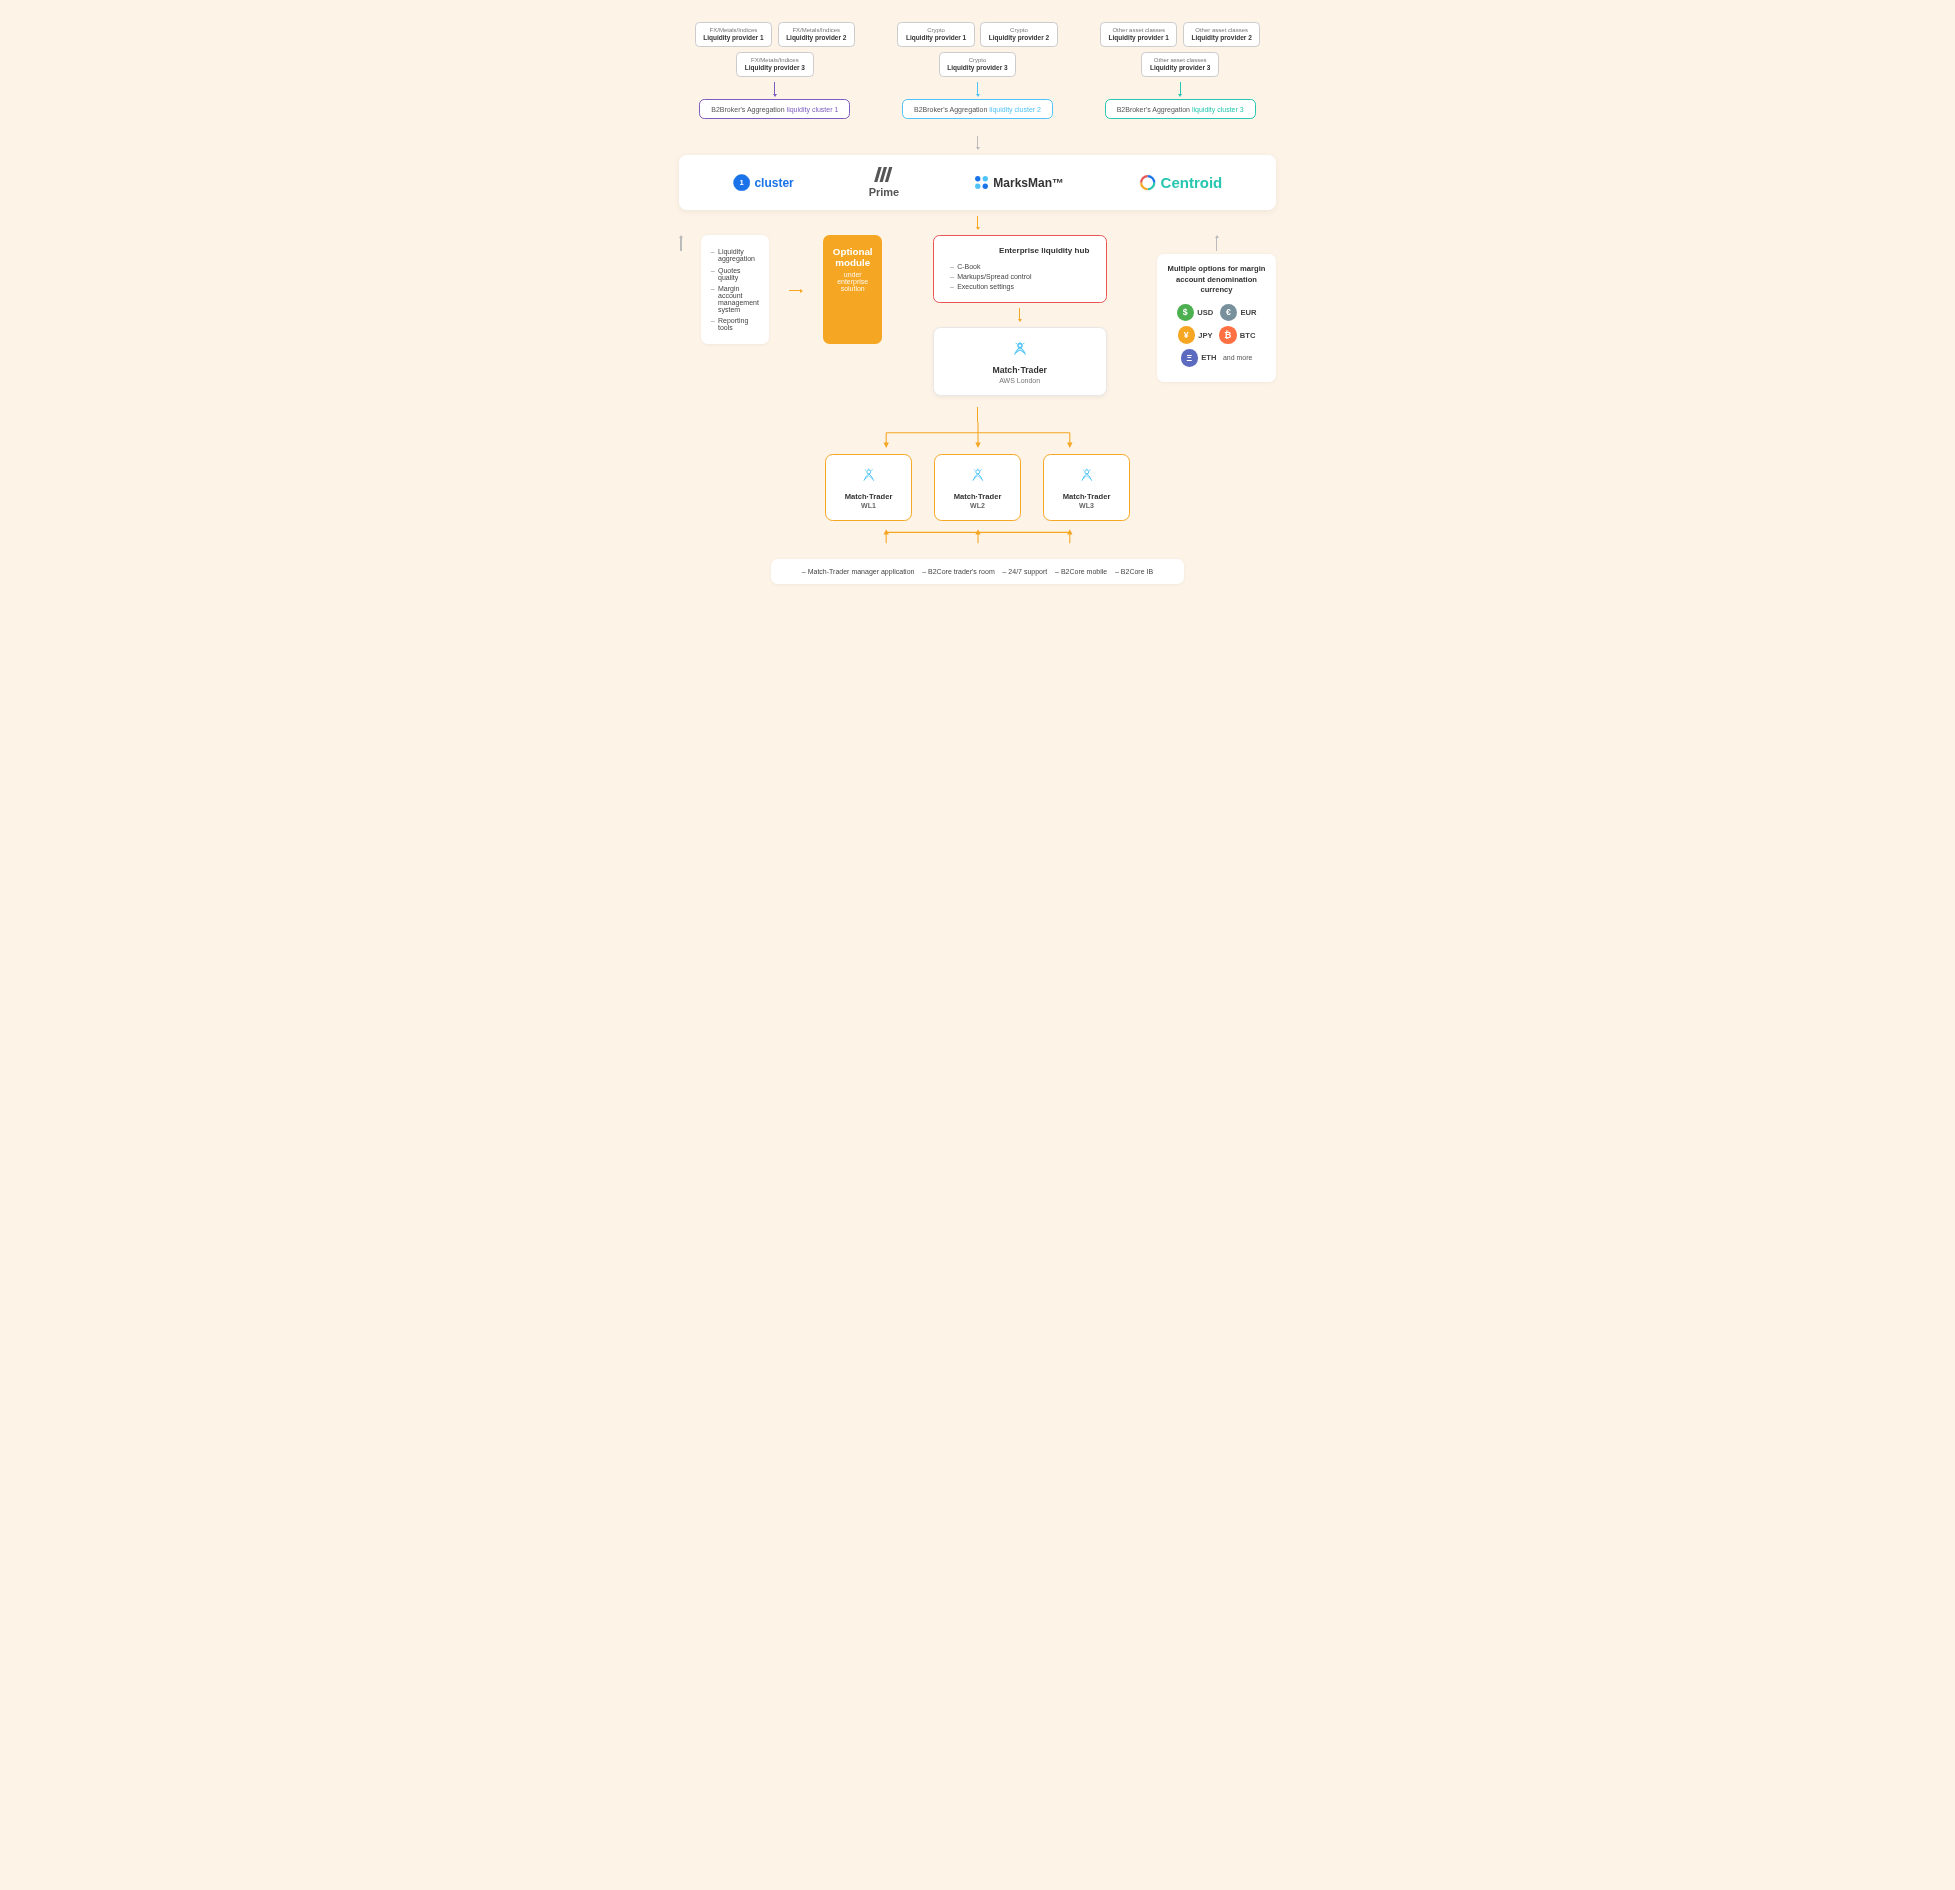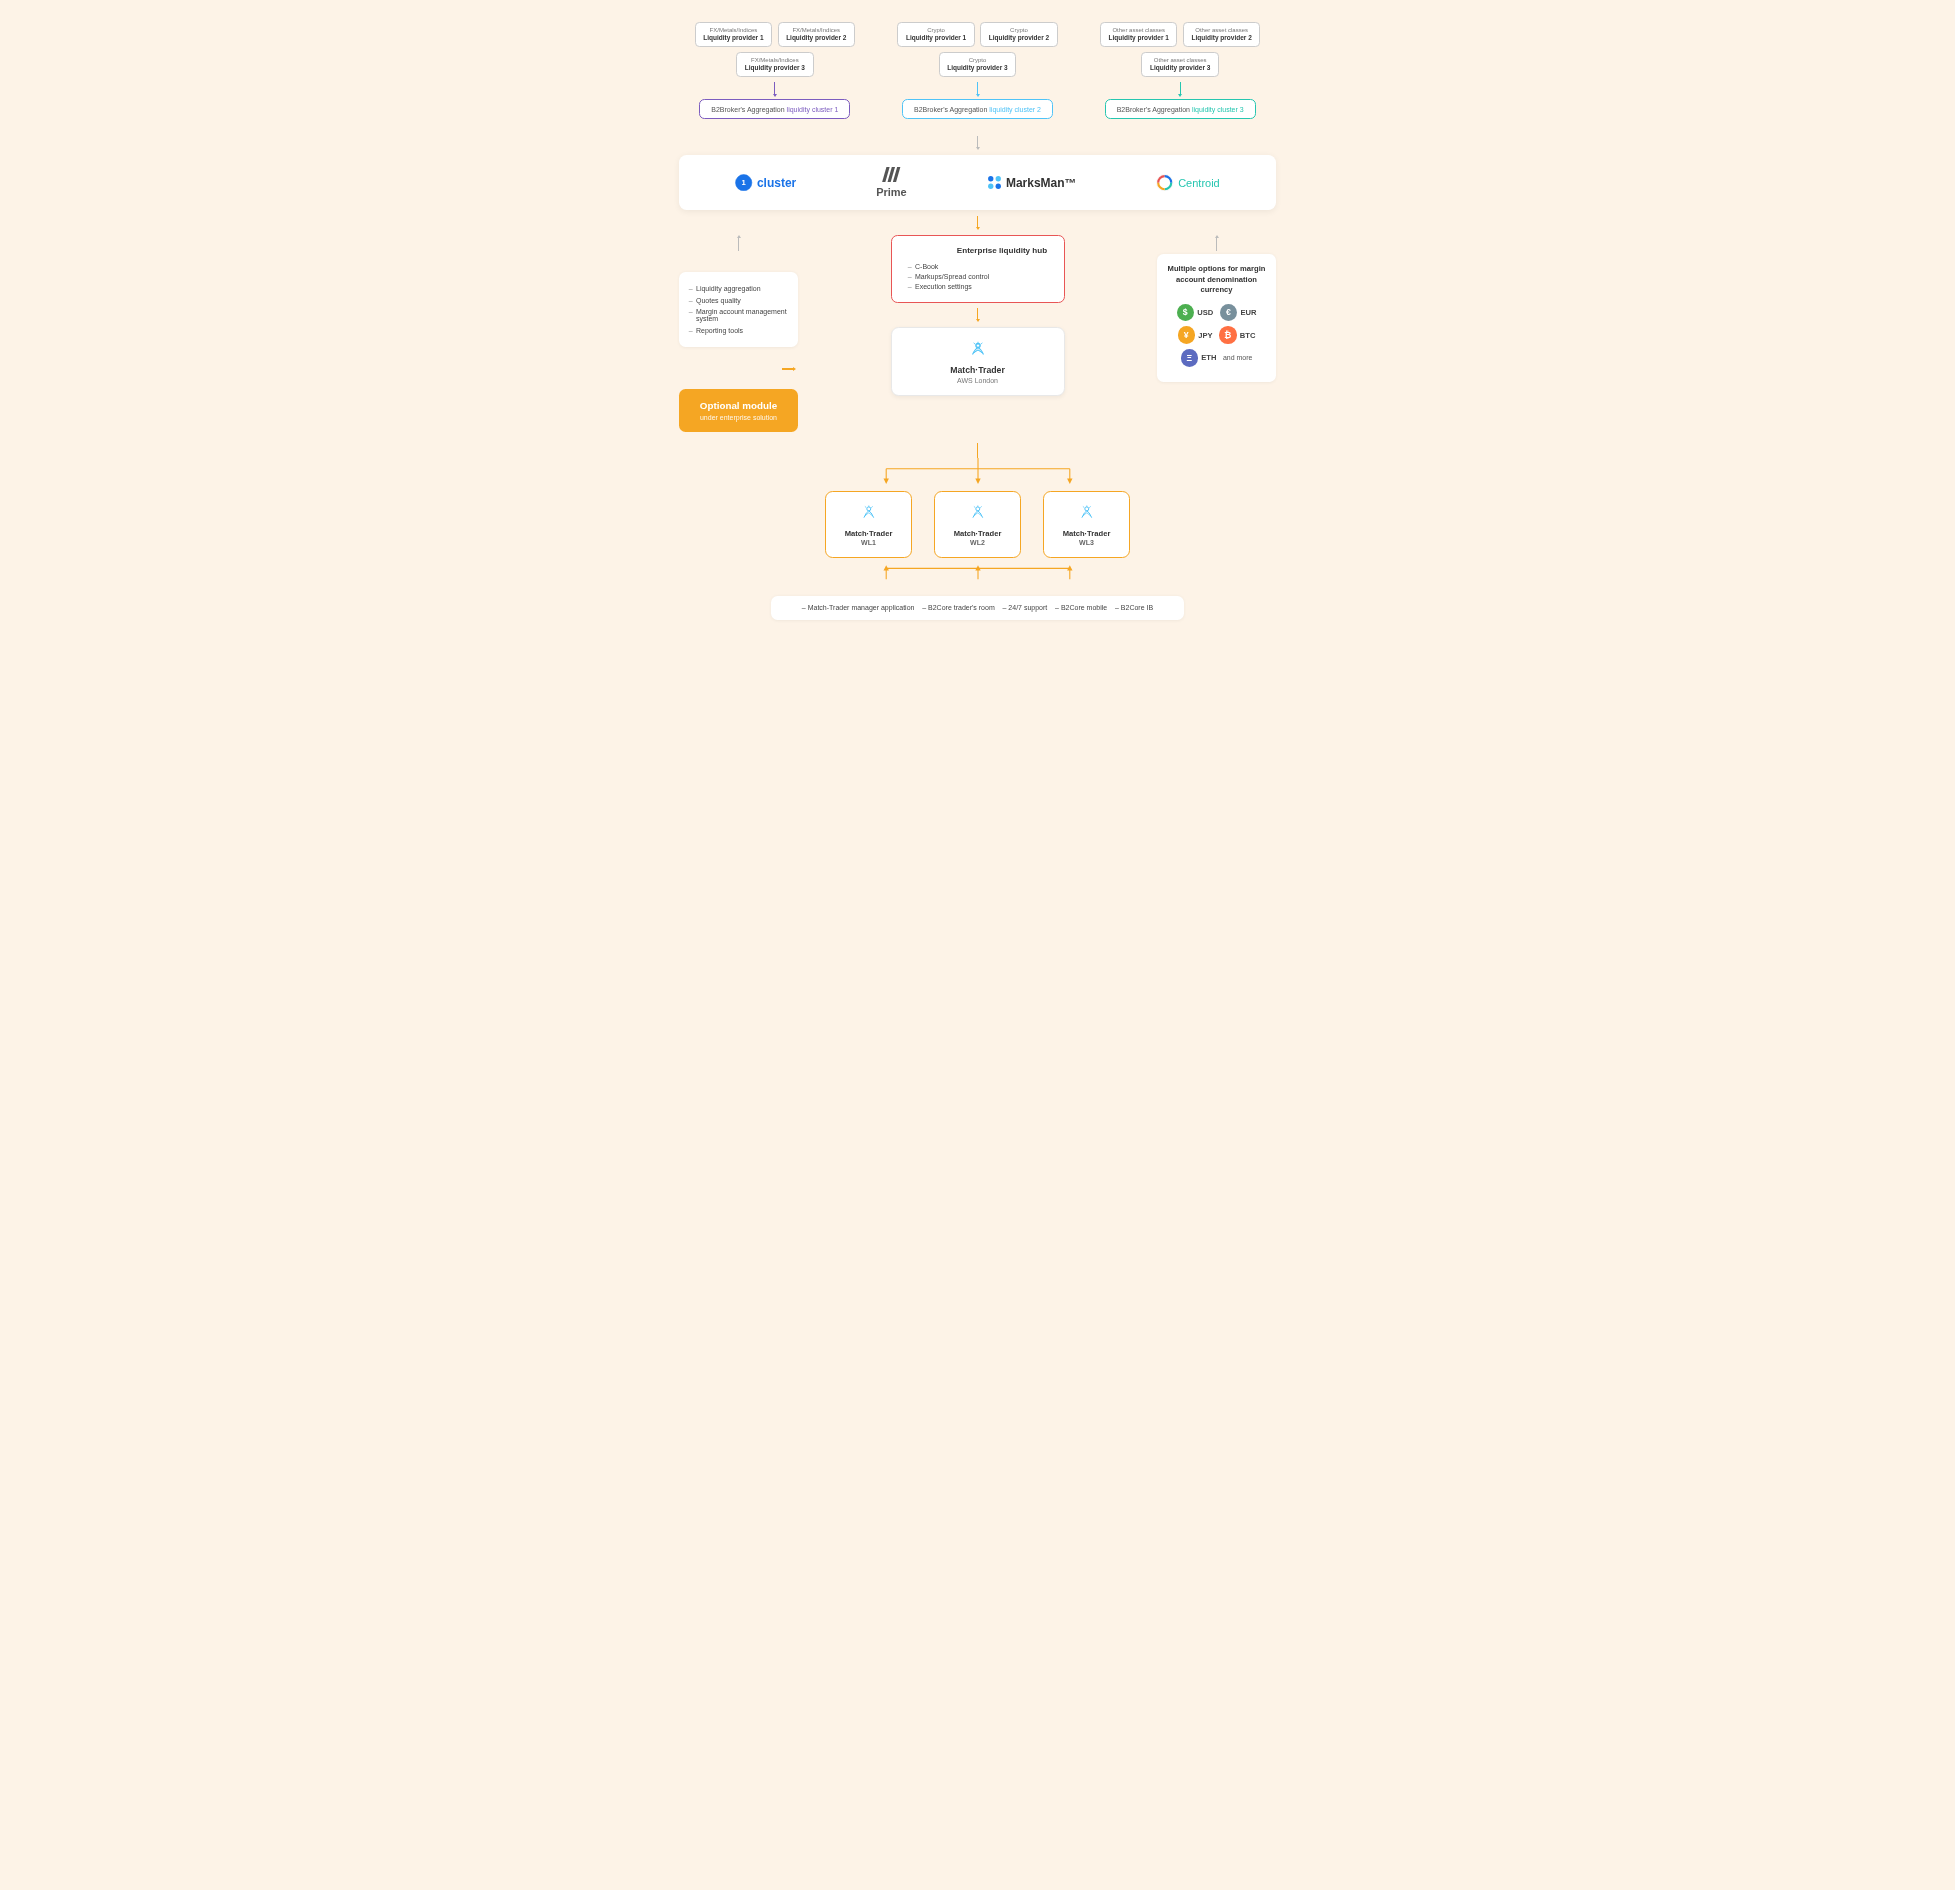--- a/index.html
+++ b/index.html
@@ -129,21 +129,21 @@
     .middle-section {
       display: flex;
       gap: 11px;
       align-items: flex-start;
       margin-top: 5.4px;
       position: relative;
     }
     .left-panel {
       flex: 0 0 119px;
       display: flex;
-      flex-direction: column;
+      flex-direction: row;
       gap: 18px;
     }
     .features-box {
       background: #fff;
       border-radius: 6.5px;
       padding: 11px 9.8px;
       font-size: 7px;
       color: #444;
       box-shadow: 0 0.5px 3.3px rgba(0,0,0,0.05);
     }
@@ -550,21 +550,21 @@
     </div>
 
     <div class="aggregator-logo logo-centroid">
       <svg width="17.4" height="17.4" viewBox="0 0 32 32">
         <circle cx="16" cy="16" r="15" fill="none" stroke="#eee" stroke-width="1"></circle>
         <path d="M4,16 A12,12 0 0,1 16,4" stroke="#e85555" stroke-width="4" fill="none"></path>
         <path d="M16,4 A12,12 0 0,1 28,16" stroke="#1a73e8" stroke-width="4" fill="none"></path>
         <path d="M28,16 A12,12 0 0,1 16,28" stroke="#26c6b0" stroke-width="4" fill="none"></path>
         <path d="M16,28 A12,12 0 0,1 4,16" stroke="#f5a623" stroke-width="4" fill="none"></path>
       </svg>
-      <span style="font-size:11px;font-weight:400;color:#26c6b0;">Centroid</span>
+      <span style="font-size:15px;font-weight:700;color:#26c6b0;">Centroid</span>
     </div>
   </div>
 
   <div class="center-arrow-area">
     <div class="arrow-down-orange">
       <div class="arrow-line-orange"></div>
       <div class="arrow-head-orange"></div>
     </div>
   </div>
 

